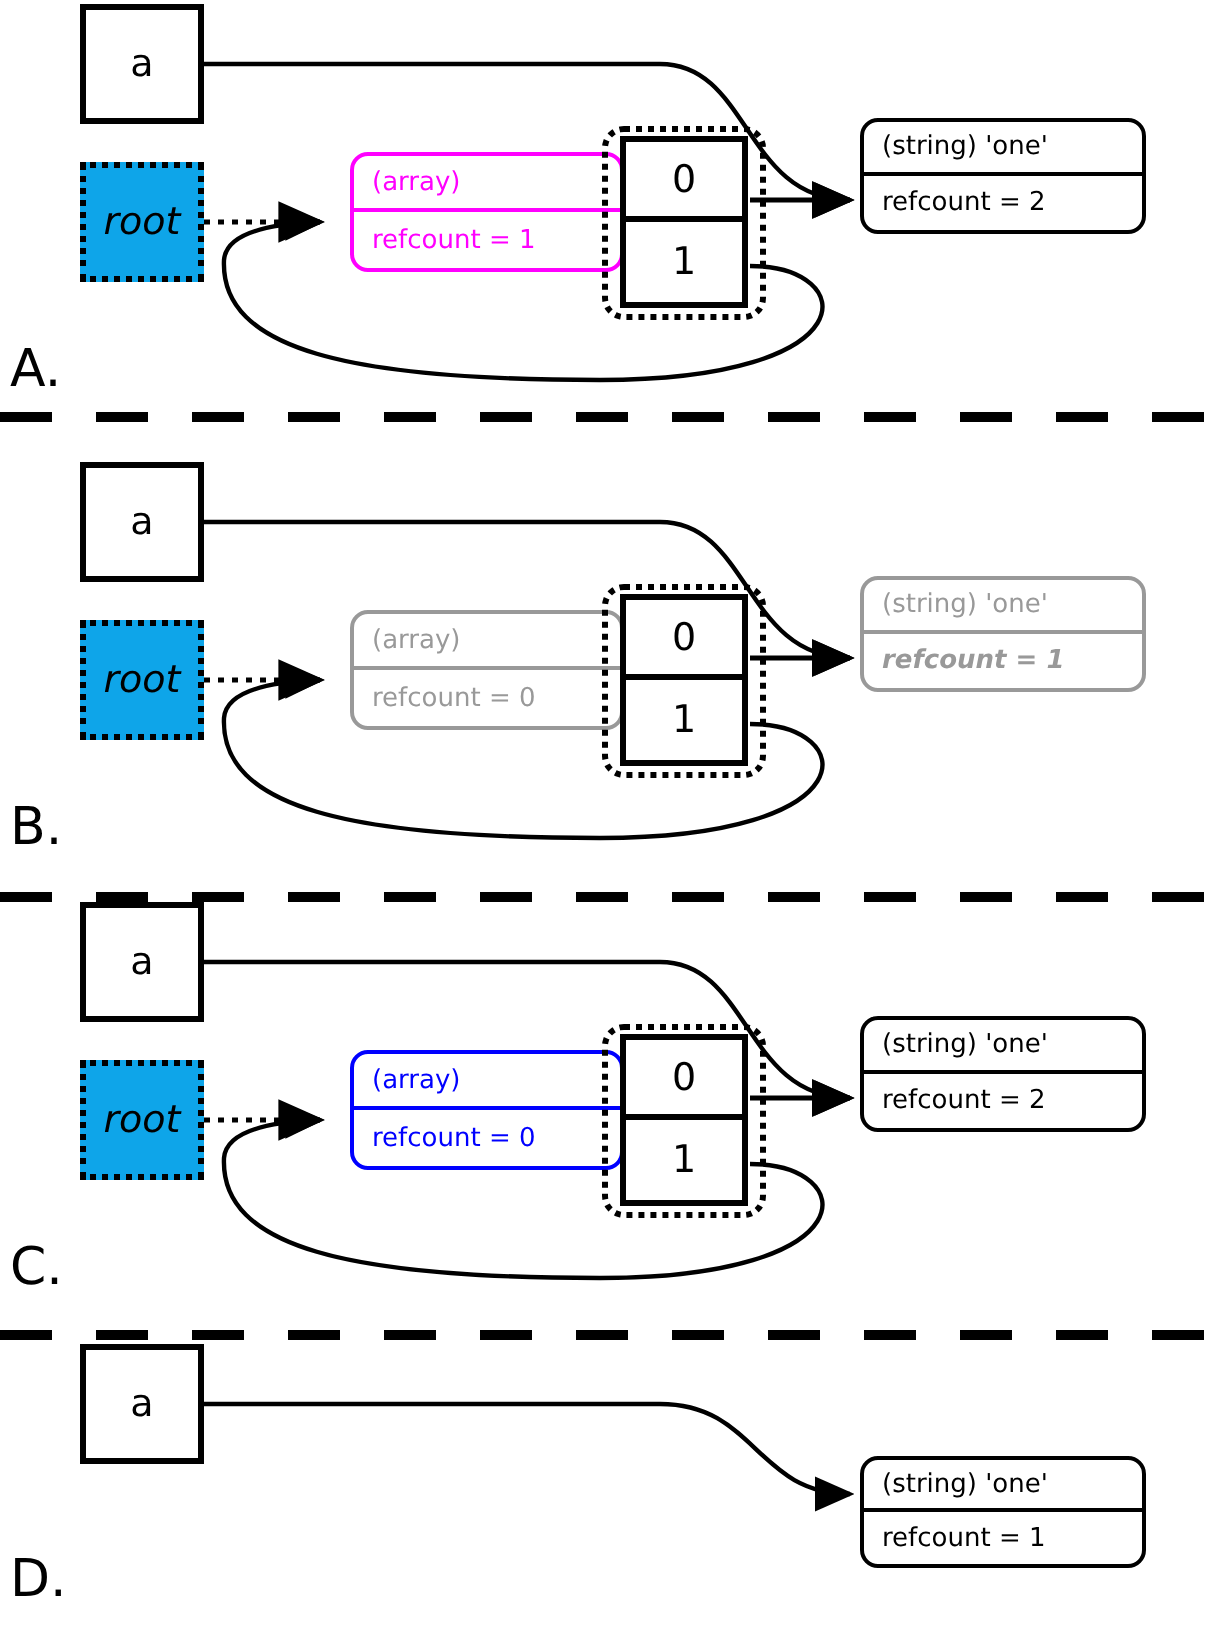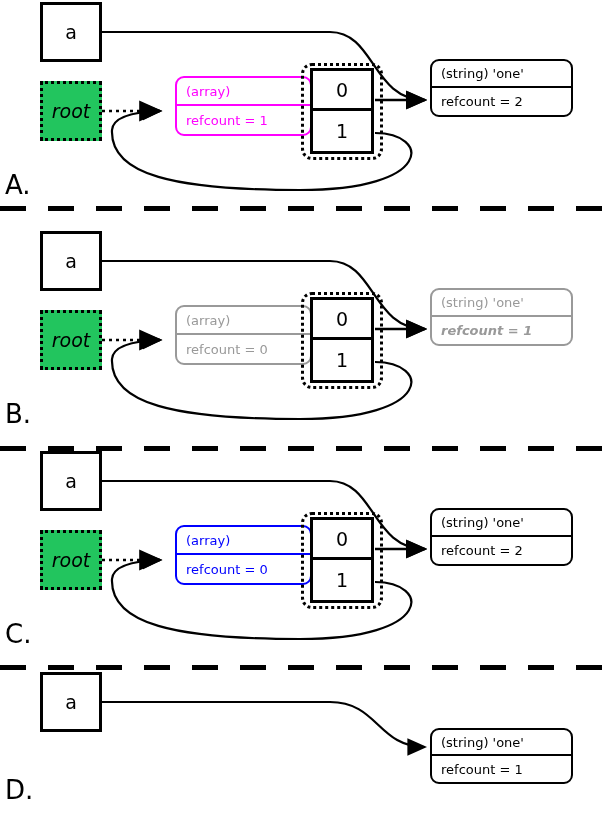--- a/index.html
+++ b/index.html
@@ -46,21 +46,21 @@
     width: 62px;
     height: 60px;
     border: 3px dotted #000;
     box-sizing: border-box;
     display: flex;
     align-items: center;
     justify-content: center;
     font-size: 19px;
     font-style: italic;
     color: #000;
-    background: #22c55e;
+    background: #0ea5e9;
   }
   
   .zval {
     position: absolute;
     box-sizing: border-box;
     border: 2px solid #000;
     border-radius: 9px;
     background: #fff;
     overflow: hidden;
   }

